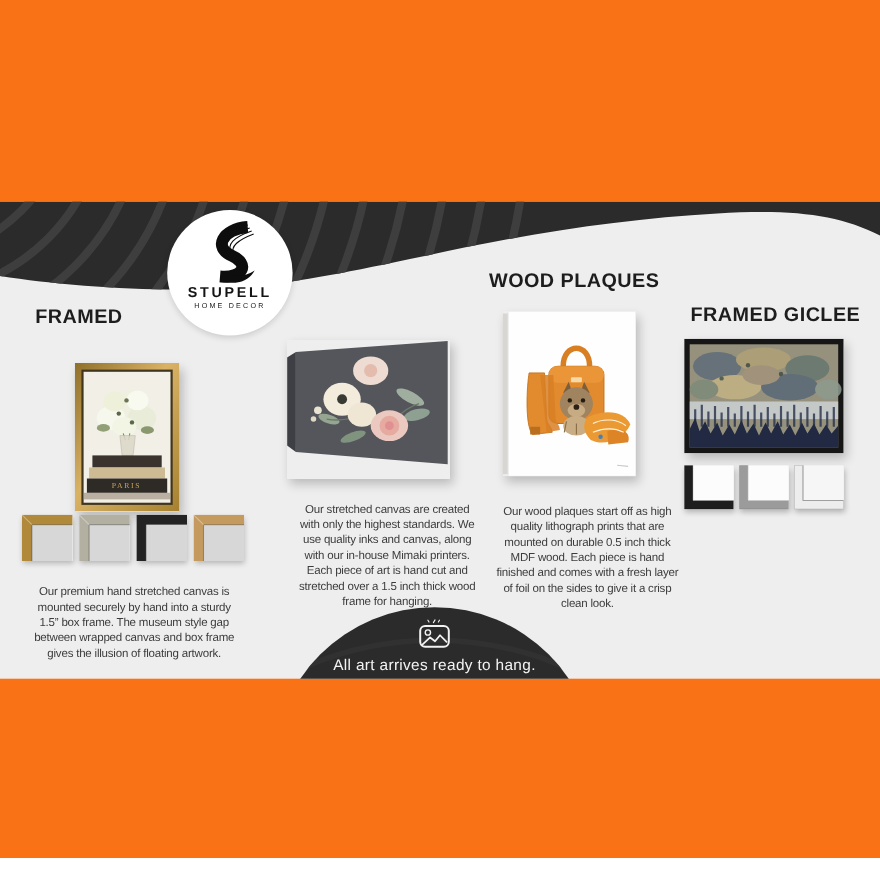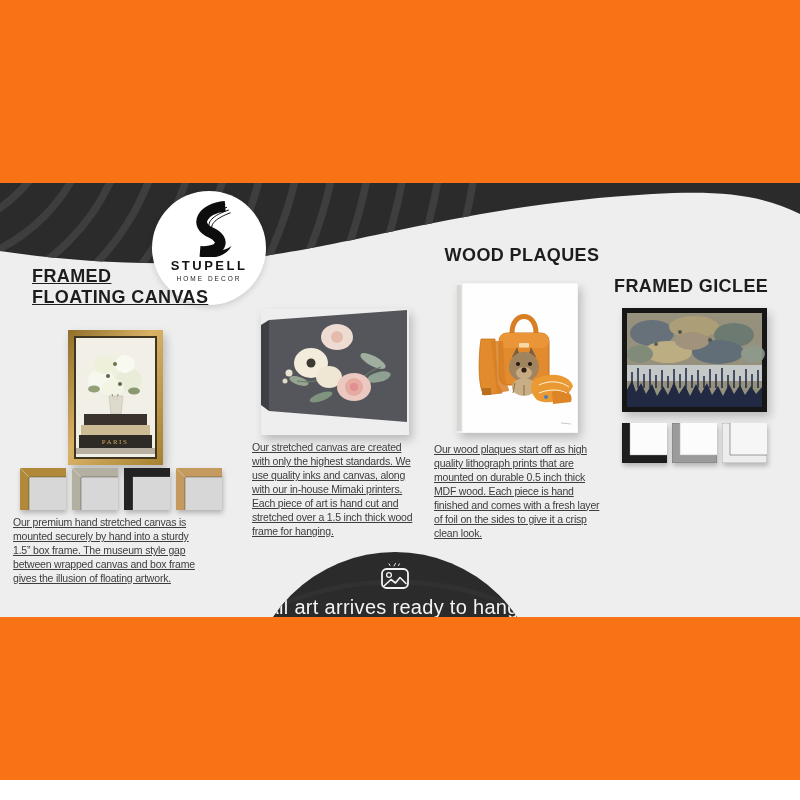--- a/index.html
+++ b/index.html
@@ -10,27 +10,27 @@
   .band-svg{position:absolute;left:0;top:0;width:800px;height:90px;}
   .logo-circle{position:absolute;left:152px;top:8px;width:114px;height:114px;border-radius:50%;
                background:#ffffff;box-shadow:0 2px 6px rgba(0,0,0,.15);text-align:center;}
   .logo-s{display:block;margin:8px auto 0 auto;}
   .brand-name{font-size:13px;font-weight:bold;letter-spacing:2.5px;color:#141414;margin-top:1px;}
   .brand-tag{font-size:6.5px;letter-spacing:2px;color:#222;margin-top:2px;}
   h2.col-title{margin:0;font-size:18px;line-height:1.17;font-weight:bold;color:#1d1d1d;
                letter-spacing:.4px;text-transform:uppercase;}
   h2 .t2:empty{display:none;}
   h2 .t1,h2 .t2{display:block;}
-  .col-desc{font-size:10.5px;line-height:1.33;letter-spacing:-.2px;color:#3d3d3d;margin:0;text-decoration:underline;}
+  .col-desc{font-size:10.5px;line-height:1.33;letter-spacing:-.2px;color:#3d3d3d;text-align:center;margin:16px;}
   .img-shadow{box-shadow:3px 5px 9px rgba(0,0,0,.22);}
   .swatch-row{display:flex;}
   .swatch{box-shadow:1px 3px 5px rgba(0,0,0,.25);}
   .footer-circle{position:absolute;left:248px;top:369px;width:294px;height:294px;border-radius:50%;
                  background:#2b2b2b;overflow:hidden;text-align:center;}
-  .footer-msg{position:absolute;top:44px;left:0;width:100%;font-size:20px;letter-spacing:.3px;color:#f3f3f3;}
+  .footer-msg{position:absolute;top:44px;left:0;width:100%;font-size:14px;letter-spacing:.3px;color:#f3f3f3;}
   .center-h{left:50%;transform:translateX(-50%);}
 </style>
 </head>
 <body>
 
 <div class="stage">
 
   <div class="content">
 
     <svg class="band-svg" viewBox="0 0 800 90">
@@ -68,23 +68,22 @@
           <path d="M52,12 C34,18 26,26 32,34"></path>
           <path d="M54,15 C38,21 30,28 34,35"></path>
         </g>
         <path d="M48,8 C22,10 13,29 32,37 C50,45 44,60 20,58" fill="none" stroke="#0d0d0d" stroke-width="12"></path>
         <path d="M20,63 C36,68 50,62 55,52 C47,58 34,59 24,55 Z" fill="#0d0d0d"></path>
       </svg>
       <div class="brand-name">STUPELL</div>
       <div class="brand-tag">HOME DECOR</div>
     </div>
 
-    <h2 class="col-title abs" style="left:32px;top:83px;width:230px;text-decoration:underline;">
+    <h2 class="col-title abs" style="left:32px;top:95px;width:230px;">
       <span class="t1">FRAMED</span>
-      <span class="t2">FLOATING CANVAS</span>
     </h2>
 
     <svg class="abs img-shadow" style="left:68px;top:147px;" width="95" height="135" viewBox="0 0 95 135">
       <defs>
         <linearGradient id="goldg" x1="0" y1="0" x2="1" y2="1">
           <stop offset="0" stop-color="#8f6f2a"></stop>
             <stop offset=".45" stop-color="#d9b266"></stop>
             <stop offset="1" stop-color="#a5812f"></stop>
         </linearGradient>
       </defs>
@@ -198,21 +197,21 @@
         <path d="M78,96 C95,88 112,92 116,103 C110,117 92,123 80,117 C73,110 72,101 78,96 Z" fill="#eb9a33"></path>
         <path d="M95,109 C108,104 117,110 114,119 L96,121 Z" fill="#dd8526"></path>
         <path d="M82,102 C92,97 104,98 112,104 M82,110 C92,106 102,106 110,110" stroke="#fff3dd" stroke-width="1" fill="none"></path>
         <circle cx="89" cy="114" r="2" fill="#4a7fb5"></circle>
         <path d="M104,140 l10,1" stroke="#c9c9c9" stroke-width="1"></path>
       </g>
     </svg>
 
     <p class="col-desc abs" style="left:434px;top:260px;width:168px;">Our wood plaques start off as high quality lithograph prints that are mounted on durable 0.5 inch thick MDF wood. Each piece is hand finished and comes with a fresh layer of foil on the sides to give it a crisp clean look.</p>
 
-    <h2 class="col-title abs" style="left:614px;top:93px;width:168px;text-align:left;">
+    <h2 class="col-title abs" style="left:614px;top:93px;width:168px;text-align:right;">
       <span class="t1">FRAMED GICLEE</span>
 
     </h2>
 
     <svg class="abs img-shadow" style="left:622px;top:125px;" width="145" height="104" viewBox="0 0 145 104">
       <rect x="0" y="0" width="145" height="104" fill="#161616"></rect>
       <rect x="5" y="5" width="135" height="94" fill="#96917d"></rect>
       <g opacity=".85">
         <ellipse cx="30" cy="25" rx="22" ry="13" fill="#5e6c79"></ellipse>
         <ellipse cx="72" cy="19" rx="25" ry="11" fill="#b1a176"></ellipse>

